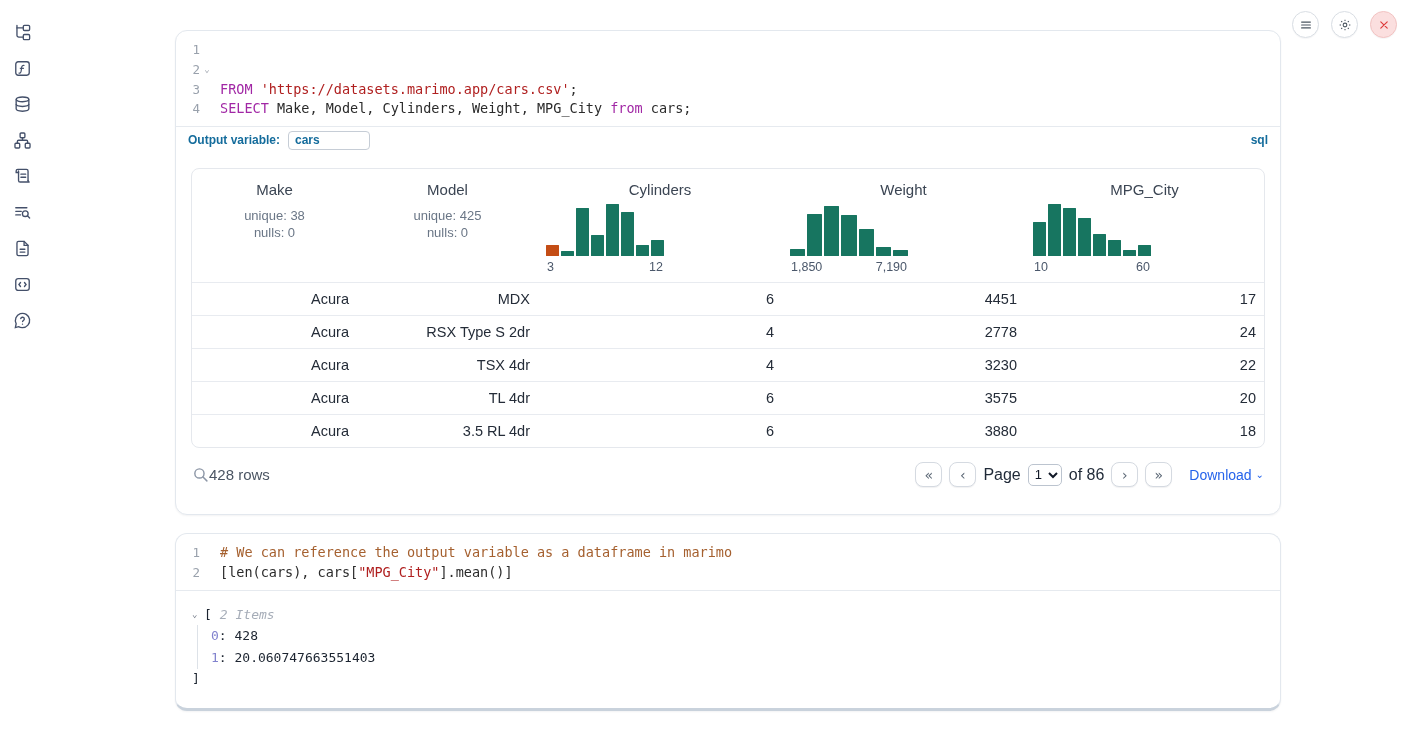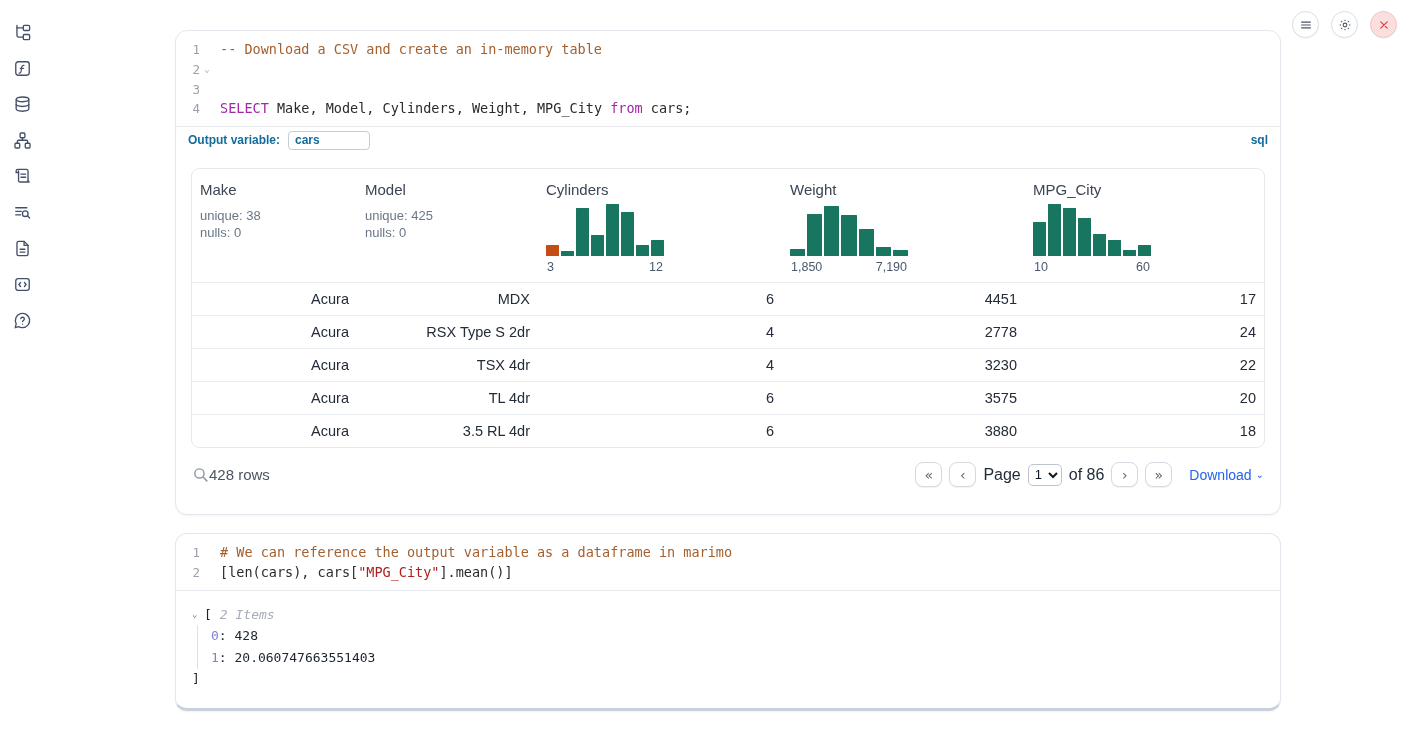--- a/index.html
+++ b/index.html
@@ -48,21 +48,21 @@
   .outvar-label { font-size:12px; font-weight:bold; color:#146c9c; }
   .outvar-input { margin-left:8px; width:82px; height:19px;
                   border:1px solid #c6cdd6; border-radius:4px;
                   font-family:"Liberation Sans",sans-serif; font-size:12px;
                   font-weight:bold; color:#146c9c; padding:0 6px; outline:none; }
   .lang-badge { margin-left:auto; font-size:12px; font-weight:bold; color:#146c9c; }
 
   
   .table-card { margin:15px 15px 0; border:1px solid #e5e8ed; border-radius:8px;
                 overflow:hidden; }
-  .tgrid { display:grid; grid-template-columns:165px 181px 244px 243px 1fr; }
+  .tgrid { display:grid; grid-template-columns:165px 181px 244px 243px 1fr;text-align:center; }
   .hcell { padding:12px 8px 8px; }
   .hname { font-size:15px; color:#3b4553; cursor:pointer; }
   .hstats { margin-top:9px; font-size:13px; color:#6a7686; line-height:1.33; }
   .hist { margin-top:6px; width:118px; }
   .hist .bars { display:flex; align-items:flex-end; gap:2px; height:52px; }
   .hist .bar { flex:1; border-radius:0.5px; }
   .hist .xlabels { display:flex; justify-content:space-between; margin-top:4px;
                    font-size:12.5px; color:#4b586b; padding:0 1px; }
   .trow { display:grid; grid-template-columns:165px 181px 244px 243px 1fr;
           height:33px; align-items:center; border-top:1px solid #e8ebf0;
@@ -184,23 +184,23 @@
   </button>
   <button class="circle-btn danger">
     <svg viewBox="0 0 24 24" fill="none" stroke="currentColor" stroke-width="2" stroke-linecap="round">
       <path d="M6.5 6.5l11 11M17.5 6.5l-11 11"></path>
     </svg>
   </button>
 </div>
 
 <div class="cell cell-sql">
   <div class="code-area">
-      <div class="cline"><span class="gut">1</span><span class="fold"></span><span class="src"><span class="tok-comment">-- Download a CSV and create an in-memory table</span></span></div>
+      <div class="cline"><span class="gut">1</span><span class="fold"></span></div>
       <div class="cline"><span class="gut">2</span><span class="fold">⌄</span></div>
-      <div class="cline"><span class="gut">3</span><span class="fold"></span></div>
+      <div class="cline"><span class="gut">3</span><span class="fold"></span><span class="src"><span class="tok-kw">FROM</span><span class="tok-plain"> </span><span class="tok-str">'https://datasets.marimo.app/cars.csv'</span><span class="tok-plain">;</span></span></div>
       <div class="cline"><span class="gut">4</span><span class="fold"></span><span class="src"><span class="tok-kw">SELECT</span><span class="tok-plain"> Make, Model, Cylinders, Weight, MPG_City </span><span class="tok-kw">from</span><span class="tok-plain"> cars;</span></span></div>
     </div>
 
   <div class="outvar-row">
     <span class="outvar-label">Output variable:</span>
     <input class="outvar-input" value="cars" style="">
     <span class="lang-badge">sql</span>
   </div>
 
   <div class="table-card">

